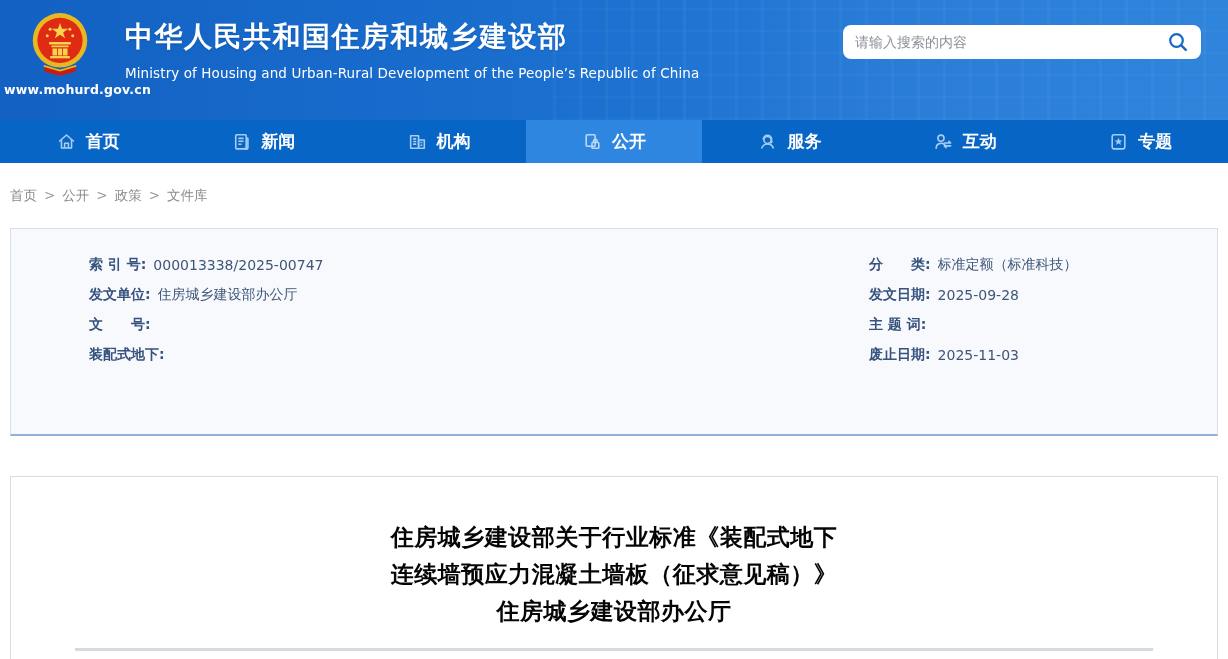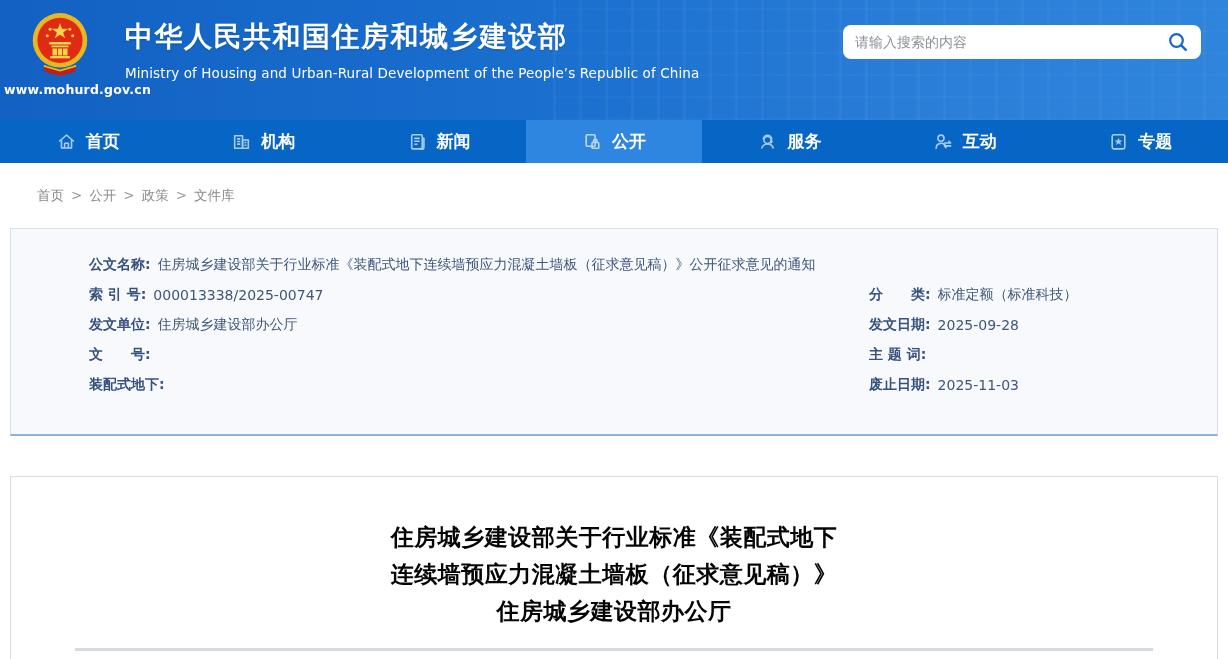--- a/index.html
+++ b/index.html
@@ -62,21 +62,21 @@
   .nav-item {
     flex: 1; display: flex; align-items: center; justify-content: center;
     color: #ffffff; font-size: 17px; font-weight: bold; cursor: pointer;
     gap: 9px; white-space: nowrap;
   }
   .nav-item.active { background: #2f86e0; }
   .nav-item svg { display: block; }
 
   
   .breadcrumb {
-    padding: 24px 0 0 10px; font-size: 13.5px; color: #8b8b8b; height: 40px; margin-left: 27px;
+    padding: 24px 0 0 10px; font-size: 13.5px; color: #8b8b8b; height: 40px;
   }
   .breadcrumb .crumb { cursor: pointer; }
   .breadcrumb .sep { margin: 0 7px; color: #9a9a9a; }
 
   
   .meta-box {
     margin: 25px 10px 0 10px; height: 208px;
     background: #f7f9fd;
     border: 1px solid #d7dfeb;
     border-bottom: 2px solid #8fb0da;
@@ -154,34 +154,34 @@
     <svg width="21" height="21" viewBox="0 0 20 20" fill="none" stroke="#a9cdf2" stroke-width="1.5" stroke-linejoin="round">
       <path d="M3 10 L10 3.8 L17 10"></path>
       <path d="M5.2 8.6 V16.2 H14.8 V8.6"></path>
       <path d="M8.2 16.2 V11.6 H11.8 V16.2"></path>
     </svg>
     <span>首页</span>
   </div>
 
   <div class="nav-item">
     <svg width="21" height="21" viewBox="0 0 20 20" fill="none" stroke="#a9cdf2" stroke-width="1.5" stroke-linejoin="round">
+      <rect x="4.5" y="3.5" width="10" height="13.5" rx="1"></rect>
+      <path d="M7 7 h5 M7 9.8 h5 M7 12.6 h3"></path>
+      <path d="M14.5 7 h1.6 v9 a1.4 1.4 0 0 1 -2.8 0"></path>
+    </svg>
+    <span>新闻</span>
+  </div>
+
+  <div class="nav-item">
+    <svg width="21" height="21" viewBox="0 0 20 20" fill="none" stroke="#a9cdf2" stroke-width="1.5" stroke-linejoin="round">
       <rect x="3.5" y="4.5" width="7.5" height="12"></rect>
       <rect x="11" y="8.5" width="5.5" height="8"></rect>
       <path d="M5.8 7.5 h3 M5.8 10 h3 M5.8 12.5 h3 M12.8 11 h1.8 M12.8 13.5 h1.8"></path>
     </svg>
     <span>机构</span>
-  </div>
-
-  <div class="nav-item">
-    <svg width="21" height="21" viewBox="0 0 20 20" fill="none" stroke="#a9cdf2" stroke-width="1.5" stroke-linejoin="round">
-      <rect x="4.5" y="3.5" width="10" height="13.5" rx="1"></rect>
-      <path d="M7 7 h5 M7 9.8 h5 M7 12.6 h3"></path>
-      <path d="M14.5 7 h1.6 v9 a1.4 1.4 0 0 1 -2.8 0"></path>
-    </svg>
-    <span>新闻</span>
   </div>
 
   <div class="nav-item active">
     <svg width="21" height="21" viewBox="0 0 20 20" fill="none" stroke="#bcd8f6" stroke-width="1.5" stroke-linejoin="round">
       <rect x="4" y="3.5" width="8.5" height="11" rx="1"></rect>
       <rect x="9.5" y="11" width="6.5" height="5.5" rx="0.8"></rect>
       <path d="M11 11 v-1.4 a1.7 1.7 0 0 1 3.4 0 V11"></path>
     </svg>
     <span>公开</span>
   </div>
@@ -214,24 +214,20 @@
     <span>专题</span>
   </div>
 
 </div>
 
 <div class="breadcrumb">
   <span class="crumb">首页</span><span class="sep">&gt;</span><span class="crumb">公开</span><span class="sep">&gt;</span><span class="crumb">政策</span><span class="sep">&gt;</span><span class="crumb">文件库</span>
 </div>
 
 <div class="meta-box">
-  <div class="meta-field full">
-    <span class="meta-label">公文名称:</span>
-    <span class="meta-value">住房城乡建设部关于行业标准《装配式地下连续墙预应力混凝土墙板（征求意见稿）》公开征求意见的通知</span>
-  </div>
 
   <div class="meta-field">
     <span class="meta-label">索 引 号:</span>
     <span class="meta-value">000013338/2025-00747</span>
   </div>
   <div class="meta-field">
     <span class="meta-label">分　　类:</span>
     <span class="meta-value">标准定额（标准科技）</span>
   </div>
 

